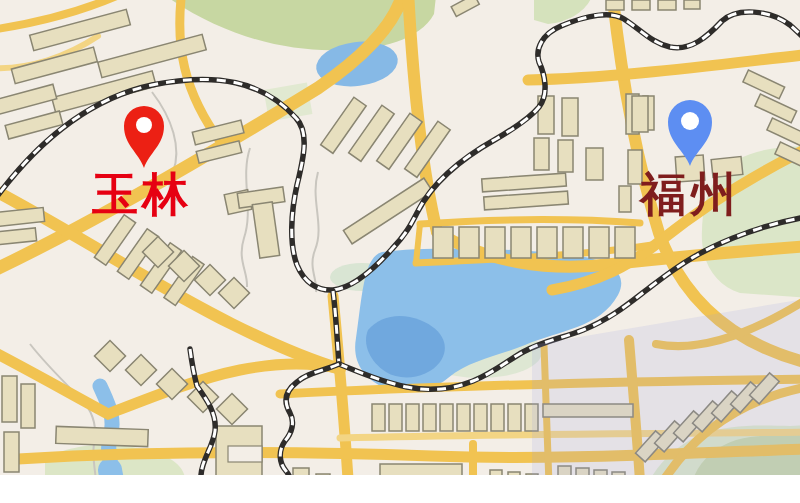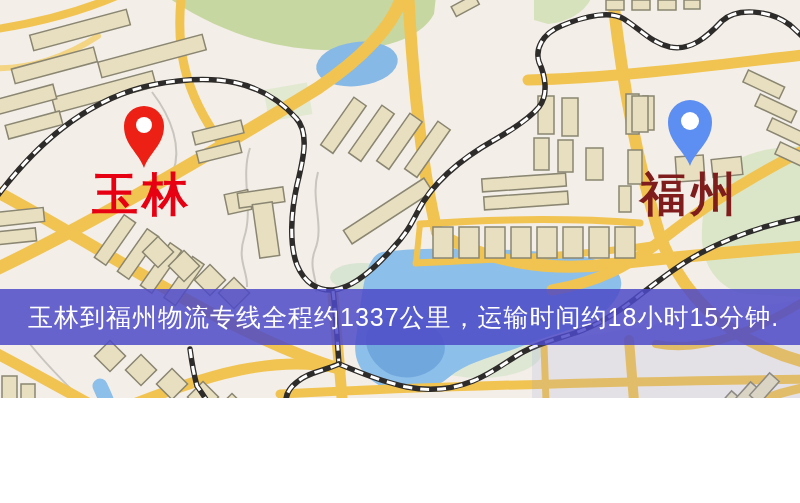--- a/index.html
+++ b/index.html
@@ -1,16 +1,16 @@
 <!DOCTYPE html>
 <html><head>
 <meta charset="utf-8">
 <style>
   html,body{margin:0;padding:0}
-  .stage{position:relative;width:800px;height:398px;overflow:hidden;background:#f3eee7;
+  .stage{position:relative;width:800px;height:475px;overflow:hidden;background:#f3eee7;
          font-family:"Liberation Sans","DejaVu Sans",sans-serif}
   .stage svg.map{display:block}
   .b{fill:#e7dfbf;stroke:#8a8672;stroke-width:1.5}
   .n{fill:#f3eee7;stroke:#8a8672;stroke-width:1.2}
   .rd{fill:none;stroke:#f1c351;stroke-linecap:round}
   .rdm{fill:none;stroke:#f3d584;stroke-linecap:round}
   .rl1{fill:none;stroke:#2e2c2a;stroke-width:5.5;stroke-linecap:round}
   .rl2{fill:none;stroke:#ffffff;stroke-width:3;stroke-dasharray:9 8;stroke-linecap:butt}
   .gp{fill:none;stroke:#c9c6bf;stroke-width:2}
   .banner{position:absolute;left:0;top:289px;width:800px;height:56px;
@@ -210,17 +210,14 @@
   <div class="place-label lbl-origin">玉林</div>
 
   <div class="pin pin-dest">
     <svg width="48" height="70" viewBox="0 0 48 70">
       <path d="M24 68 C18 52 2 44 2 24 A22 22 0 1 1 46 24 C46 44 30 52 24 68 Z" fill="#5d8ef2"></path>
       <circle cx="24" cy="23" r="9" fill="#ffffff"></circle>
     </svg>
   </div>
   <div class="place-label lbl-dest">福州</div>
 
-  <div class="banner">
-    <span>玉林到福州物流专线全程约1337公里，运输时间约18小时15分钟.</span>
-  </div>
 
 </div>
 
 </body></html>

